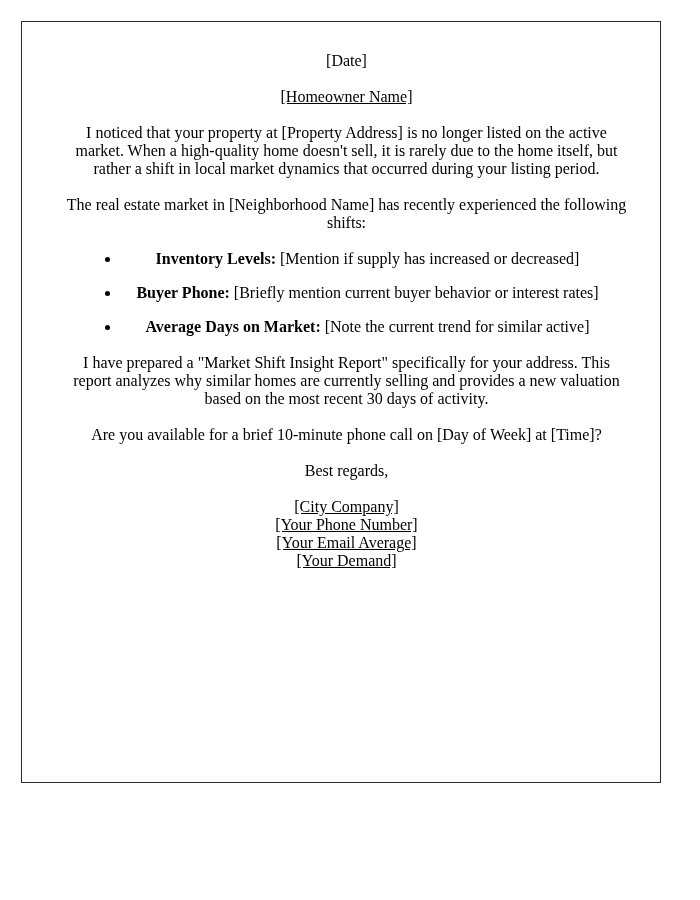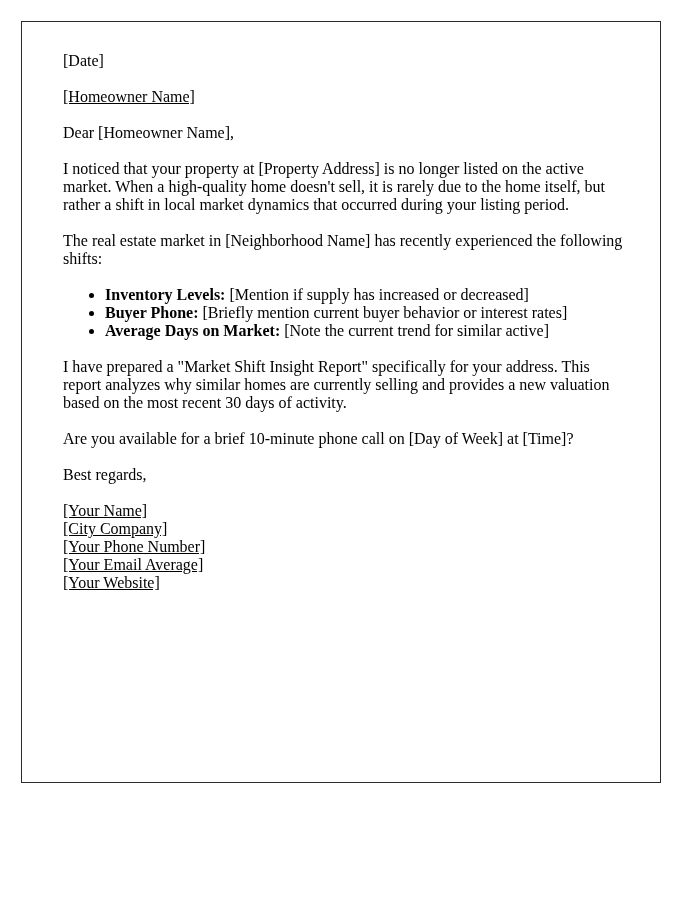--- a/index.html
+++ b/index.html
@@ -13,65 +13,64 @@
   .letter-page {
     position: absolute;
     left: 21px;
     top: 21px;
     width: 640px;
     height: 762px;
     border: 1.5px solid #2b2b2b;
     background: #ffffff;
     padding: 30px 30px 0 41px;
     overflow: hidden;
+    text-align: center;
   }
   .letter-page, .letter-page * {
     font-size: 16px;
     line-height: 18px;
   }
   .block { margin-bottom: 18px; }
   .line { display: block; text-decoration: underline; }
   ul.shift-list {
     margin: 18px 0 18px 0;
     padding-left: 42px;
   }
-  ul.shift-list li { margin: 0; }
+  ul.shift-list li { margin: 16px; }
   .bullet-label { font-weight: bold; }
 </style>
 </head>
 <body>
 
 <div class="letter-page">
 
   <div class="block">[Date]</div>
 
   <div class="block">
     <span class="line">[Homeowner Name]</span>
   </div>
 
-  <div class="block">Dear [Homeowner Name],</div>
 
   <p class="block">I noticed that your property at [Property Address] is no longer listed on the active market. When a high-quality home doesn't sell, it is rarely due to the home itself, but rather a shift in local market dynamics that occurred during your listing period.</p>
 
   <p class="block">The real estate market in [Neighborhood Name] has recently experienced the following shifts:</p>
 
   <ul class="shift-list">
     <li><span class="bullet-label">Inventory Levels:</span><span> [Mention if supply has increased or decreased]</span></li>
     <li><span class="bullet-label">Buyer Phone:</span><span> [Briefly mention current buyer behavior or interest rates]</span></li>
     <li><span class="bullet-label">Average Days on Market:</span><span> [Note the current trend for similar active]</span></li>
   </ul>
 
   <p class="block">I have prepared a "Market Shift Insight Report" specifically for your address. This report analyzes why similar homes are currently selling and provides a new valuation based on the most recent 30 days of activity.</p>
 
 
   <p class="block">Are you available for a brief 10-minute phone call on [Day of Week] at [Time]?</p>
 
   <div class="block">Best regards,</div>
 
   <div class="block">
-    <span class="line">[Your Name]</span>
     <span class="line">[City Company]</span>
     <span class="line">[Your Phone Number]</span>
     <span class="line">[Your Email Average]</span>
-    <span class="line">[Your Website]</span>
+    <span class="line">[Your Demand]</span>
   </div>
 
 </div>
 
 </body></html>

